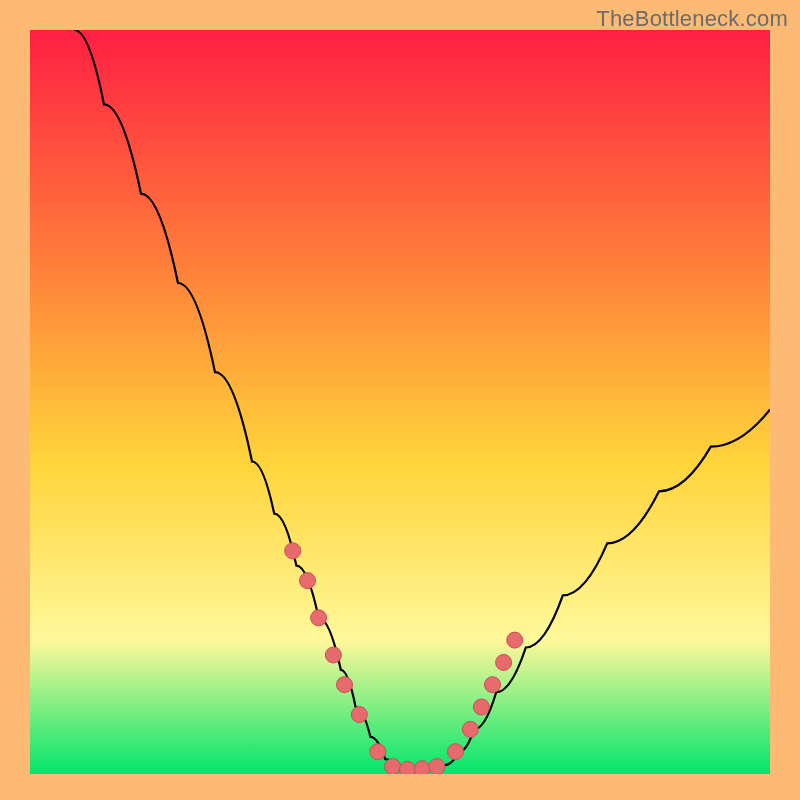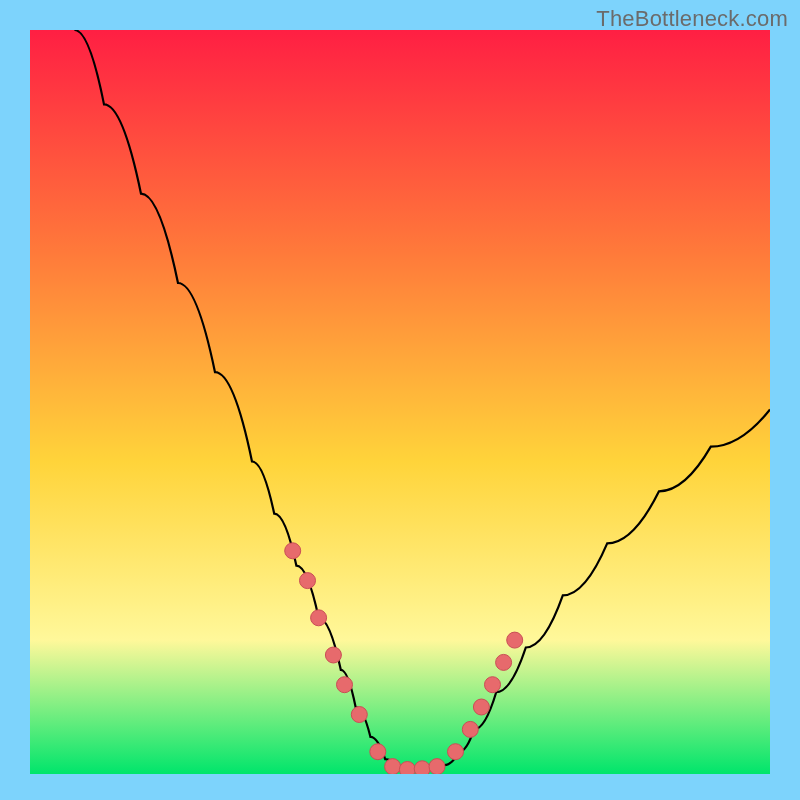--- a/index.html
+++ b/index.html
@@ -8,21 +8,21 @@
     width: 800px;
     height: 800px;
     background: #000;
     font-family: Arial, Helvetica, sans-serif;
     overflow: hidden;
   }
   .frame {
     position: relative;
     width: 800px;
     height: 800px;
-    background: #7dd3fc;
+    background: #fdba74;
   }
   .watermark {
     position: absolute;
     top: 6px;
     right: 12px;
     color: #6b6b6b;
     font-size: 22px;
     font-weight: 500;
     letter-spacing: 0.2px;
   }

